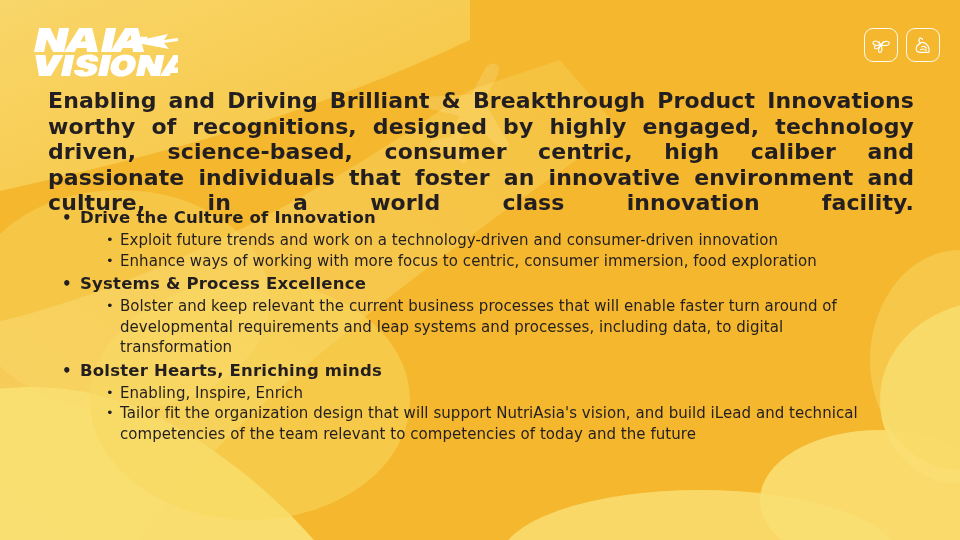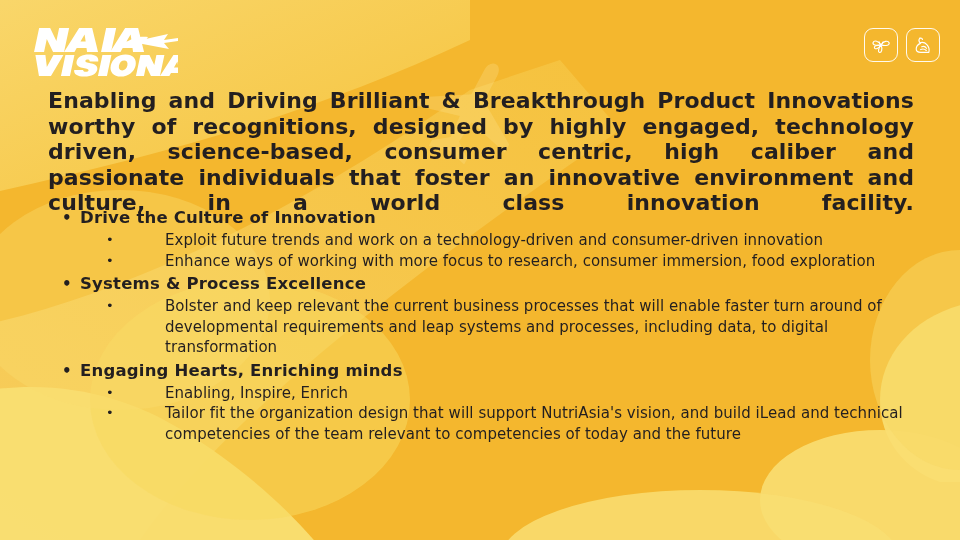--- a/index.html
+++ b/index.html
@@ -115,21 +115,20 @@
   }
   .lvl2 .dot {
     flex: 0 0 auto;
     width: 14px;
     font-size: 13px;
     line-height: 20.5px;
   }
   .lvl2 .txt {
     flex: 1 1 auto;
     max-width: 760px;
-    margin-left: 45px;
   }
 </style>
 </head>
 <body>
 
 <div id="slide">
 
   <svg id="bg-svg" viewBox="0 0 960 540" aria-hidden="true">
     <defs>
       <linearGradient id="gradA" x1="0" y1="0" x2="1" y2="1">
@@ -236,42 +235,42 @@
         <span class="dot">•</span>
         <span class="txt">Drive the Culture of Innovation</span>
       </div>
       <div class="sub-list">
         <div class="lvl2">
           <span class="dot">•</span>
           <span class="txt">Exploit future trends and work on a technology-driven and consumer-driven innovation</span>
         </div>
         <div class="lvl2">
           <span class="dot">•</span>
-          <span class="txt">Enhance ways of working with more focus to research, consumer immersion, food exploration</span>
+          <span class="txt">Enhance ways of working with more focus to centric, consumer immersion, food exploration</span>
         </div>
       </div>
     </div>
 
     <div class="group">
       <div class="lvl1">
         <span class="dot">•</span>
         <span class="txt">Systems &amp; Process Excellence</span>
       </div>
       <div class="sub-list">
         <div class="lvl2">
           <span class="dot">•</span>
           <span class="txt">Bolster and keep relevant the current business processes that will enable faster turn around of developmental requirements and leap systems and processes, including data, to digital transformation</span>
         </div>
       </div>
     </div>
 
     <div class="group">
       <div class="lvl1">
         <span class="dot">•</span>
-        <span class="txt">Engaging Hearts, Enriching minds</span>
+        <span class="txt">Bolster Hearts, Enriching minds</span>
       </div>
       <div class="sub-list">
         <div class="lvl2">
           <span class="dot">•</span>
           <span class="txt">Enabling, Inspire, Enrich</span>
         </div>
         <div class="lvl2">
           <span class="dot">•</span>
           <span class="txt">Tailor fit the organization design that will support NutriAsia's vision, and build iLead and technical competencies of the team relevant to competencies of today and the future</span>
         </div>

